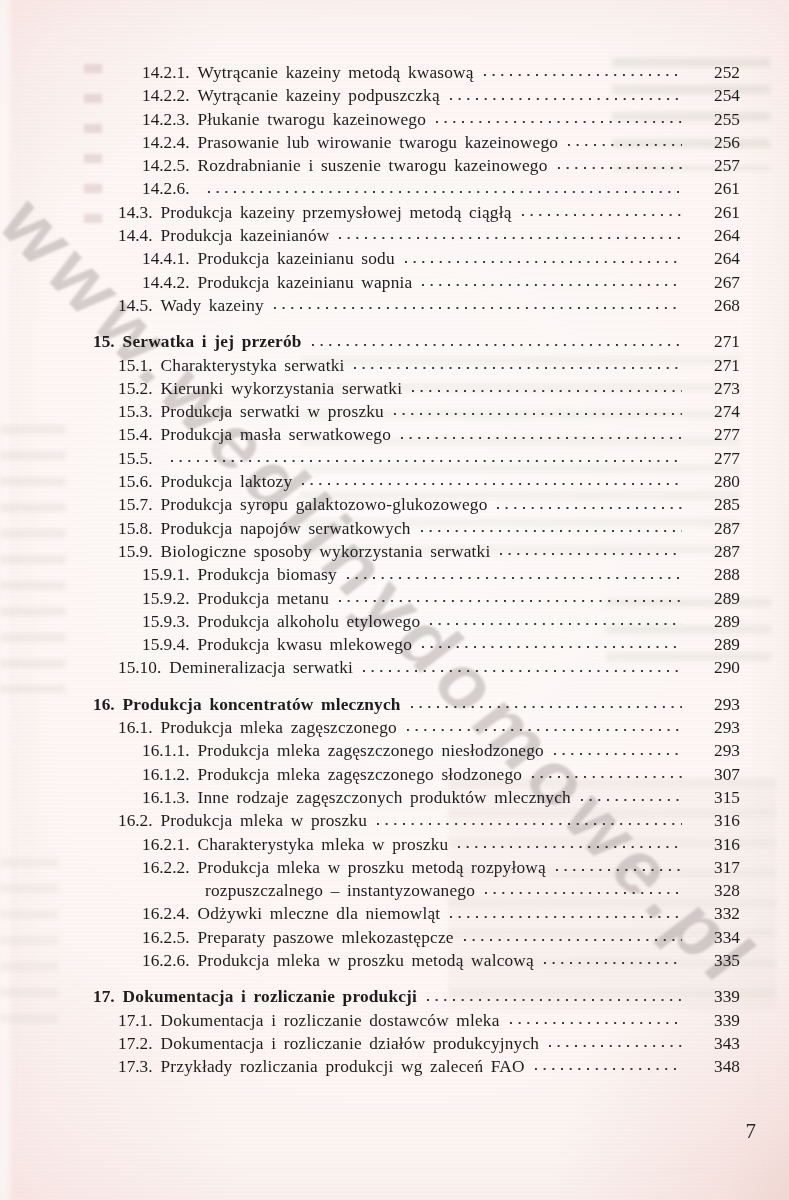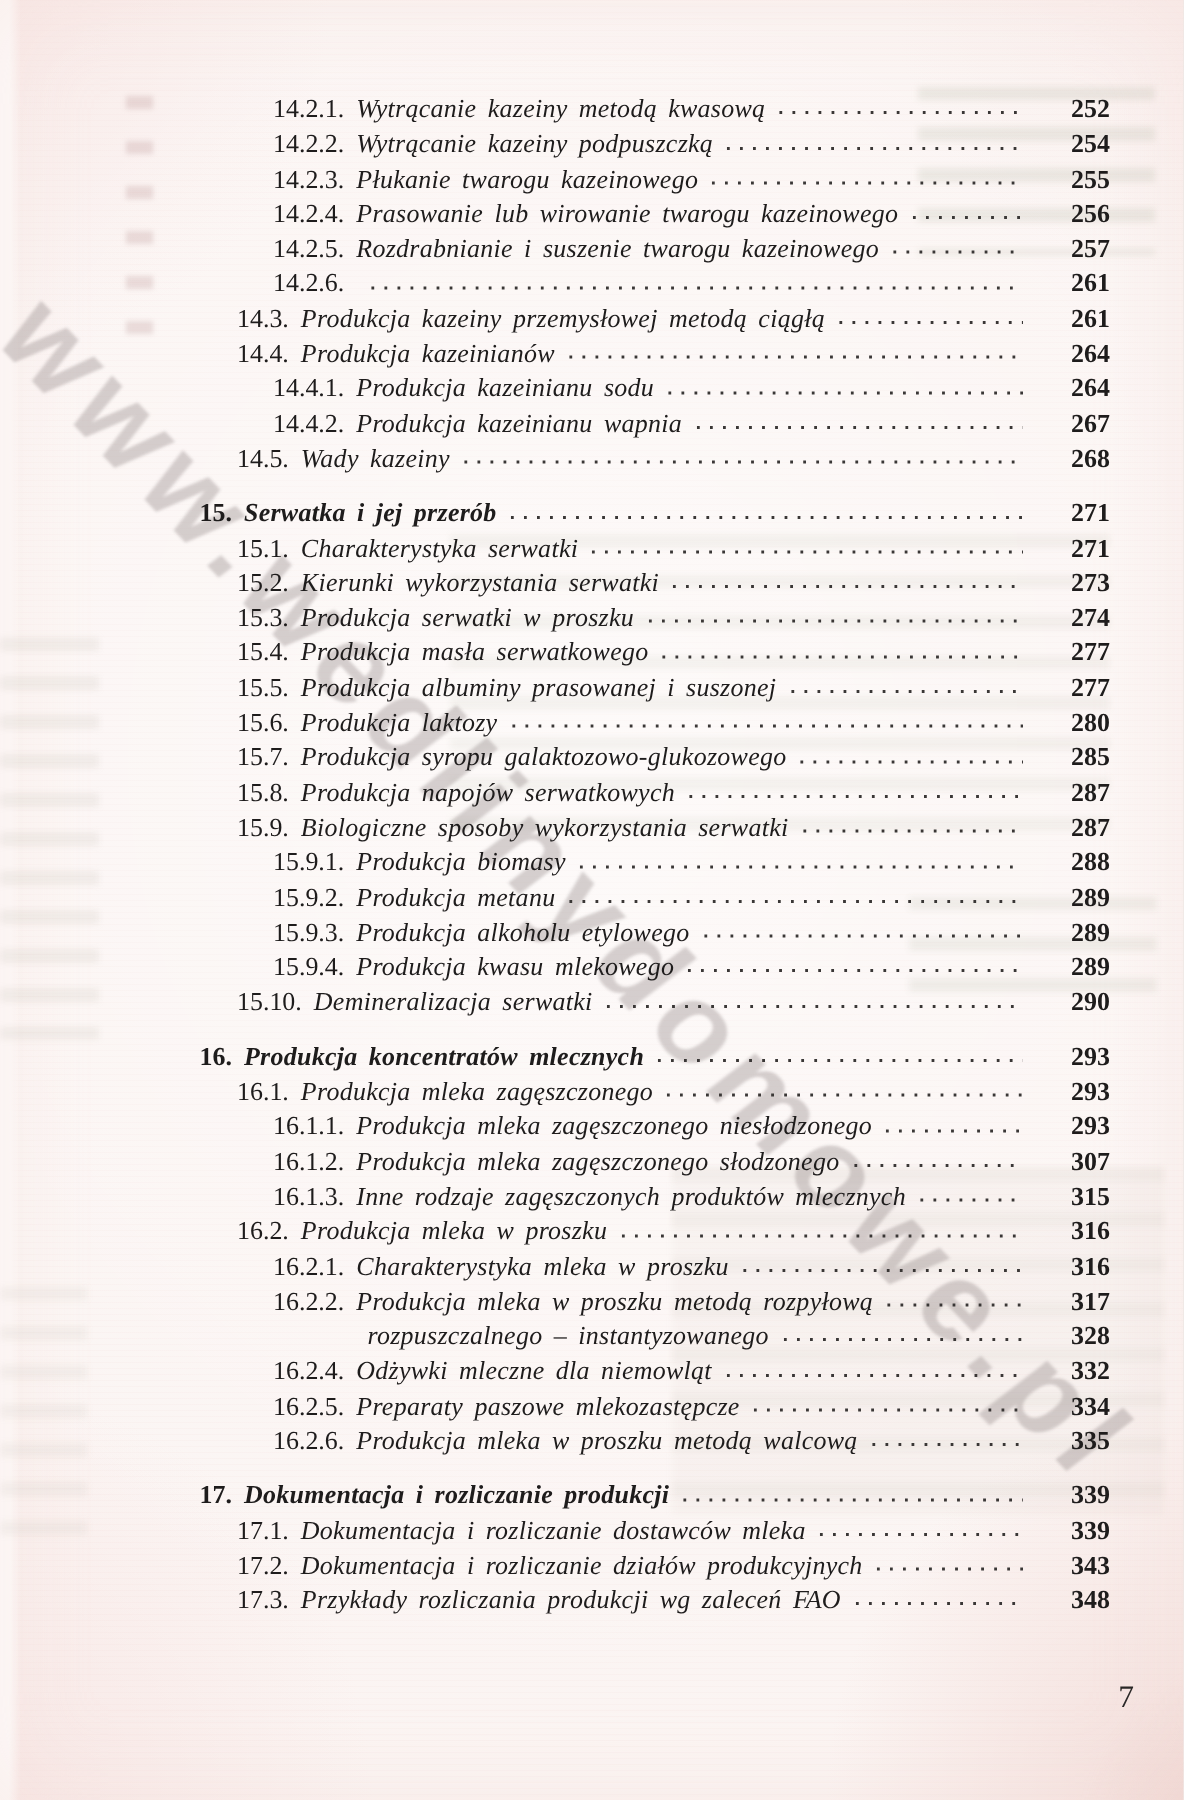--- a/index.html
+++ b/index.html
@@ -16,30 +16,30 @@
       radial-gradient(120% 90% at 50% 42%, rgba(255,255,255,0.55), rgba(255,255,255,0) 60%),
       radial-gradient(42% 30% at 100% 100%, rgba(238,206,201,0.6), rgba(238,206,201,0) 72%),
       radial-gradient(45% 32% at 0% 100%, rgba(243,213,211,0.42), rgba(243,213,211,0) 70%),
       radial-gradient(40% 28% at 0% 0%, rgba(246,222,220,0.5), rgba(246,222,220,0) 70%),
       radial-gradient(35% 22% at 100% 0%, rgba(246,226,224,0.35), rgba(246,226,224,0) 70%),
       repeating-linear-gradient(180deg, rgba(242,224,222,0.18) 0 1px, rgba(255,255,255,0.05) 1px 4px);
     box-shadow:inset 0 0 60px rgba(243,219,216,0.45);
   }
 
   
-  .toc{position:absolute;left:0;top:61px;right:0;font-size:17.3px;margin-left:40px;}
+  .toc{position:absolute;left:0;top:61px;right:0;font-size:17.3px;}
   .row{display:flex;line-height:23.3px;height:23.3px;padding-right:49px;word-spacing:3px;white-space:nowrap;}
   .row .num{flex:none;margin-right:8px;}
-  .row .title{flex:none;letter-spacing:0.2px;font-style:italic;}
+  .row .title{flex:none;letter-spacing:0.2px;}
   .row .dots{
     flex:1 1 auto;align-self:flex-end;height:10px;margin:0 12px 4px 9px;min-width:0;
     background-image:radial-gradient(circle 1.15px at 1.6px 5px,#3a3736 99%,rgba(0,0,0,0) 100%);
     background-size:8.7px 10px;background-repeat:repeat-x;
   }
-  .row .pg{flex:none;width:46px;text-align:right;font-weight:700;}
+  .row .pg{flex:none;width:46px;text-align:right;font-weight:400;}
   .lv1{padding-left:93px;margin-top:13px;font-weight:bold;}
   .lv2{padding-left:118px;}
   .lv3{padding-left:142px;}
   .cont{padding-left:205px;}
 
   
   .wm-diagonal{
     position:absolute;left:16px;top:164px;
     transform:rotate(46.5deg) skewX(-6deg);transform-origin:0 50%;
     font-family:"Liberation Sans","DejaVu Sans",sans-serif;
@@ -182,21 +182,20 @@
     <span class="pg">274</span>
   </div>
       <div class="row lv2">
     <span class="num">15.4.</span>
     <span class="title">Produkcja masła serwatkowego</span>
     <span class="dots"></span>
     <span class="pg">277</span>
   </div>
       <div class="row lv2">
     <span class="num">15.5.</span>
-    <span class="title">Produkcja albuminy prasowanej i suszonej</span>
     <span class="dots"></span>
     <span class="pg">277</span>
   </div>
       <div class="row lv2">
     <span class="num">15.6.</span>
     <span class="title">Produkcja laktozy</span>
     <span class="dots"></span>
     <span class="pg">280</span>
   </div>
       <div class="row lv2">

